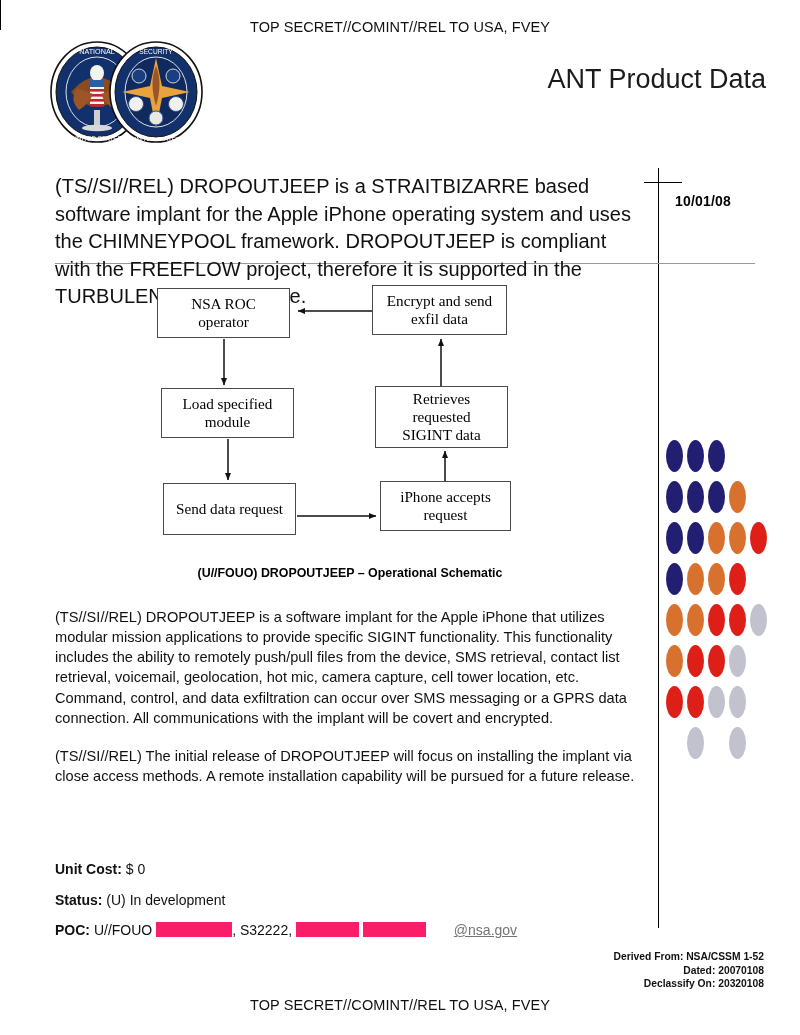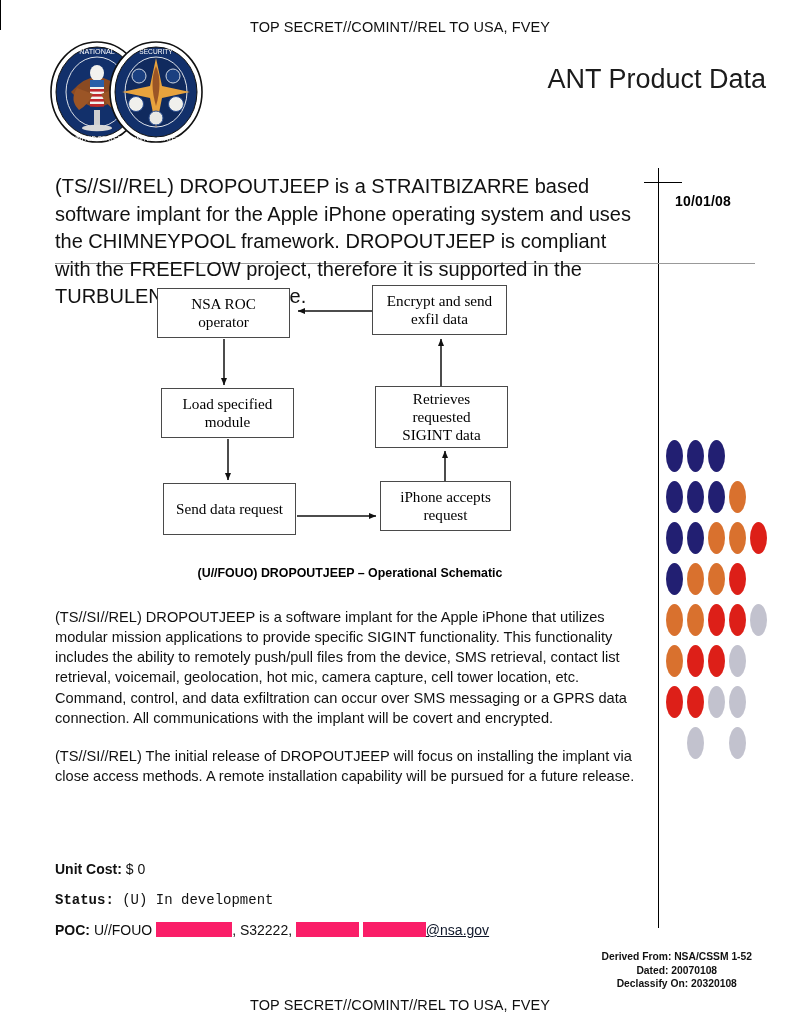--- a/index.html
+++ b/index.html
@@ -61,31 +61,31 @@
   #para-2{top:607px;}
   #para-3{top:746px;}
 
   
   #ellipses{position:absolute;left:666px;top:440px;width:106px;height:330px;}
   .ell{position:absolute;width:17px;height:32px;border-radius:50%/50%;}
 
   
   .field{position:absolute;left:55px;font-size:14px;color:#111;}
   #field-cost{top:861px;}
-  #field-status{top:892px;font-family:Liberation Mono, monospace;}
+  #field-status{top:892px;}
   #field-poc{top:922px;white-space:nowrap;}
   .field b{font-weight:bold;}
   .redaction{display:inline-block;background:#fa1e68;height:15px;
              vertical-align:-2px;}
   #red-1{width:76px;}
   #red-2{width:63px;}
   #red-3{width:63px;}
-  #nsa-link{color:#0f172a;text-decoration:underline;}
-
-  #derived{position:absolute;right:48px;top:950px;text-align:center;
+  #nsa-link{color:#737373;text-decoration:underline;padding-left:28px;}
+
+  #derived{position:absolute;right:36px;top:950px;text-align:right;
            font-size:10.3px;font-weight:bold;line-height:1.32;color:#111;}
 </style>
 </head>
 <body>
 
 <div class="classif" id="classif-top">TOP SECRET//COMINT//REL TO USA, FVEY</div>
 
 <div id="seals">
   <div class="seal" id="seal-nsa">
     <svg viewBox="0 0 100 105">

